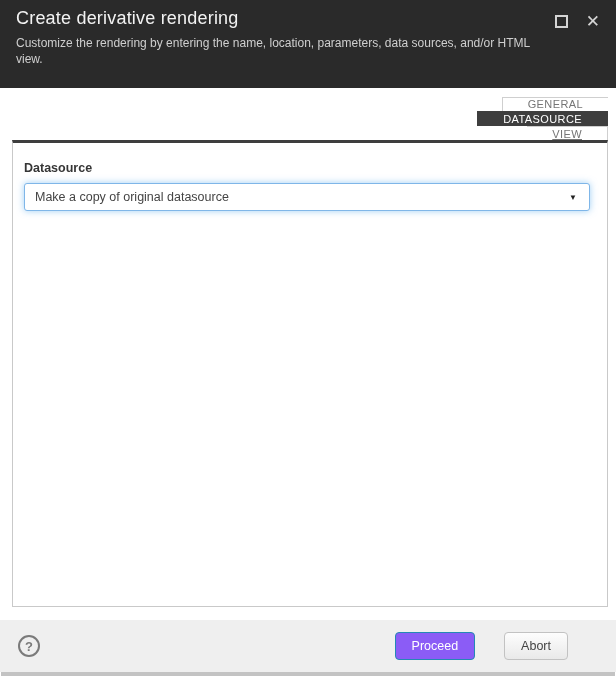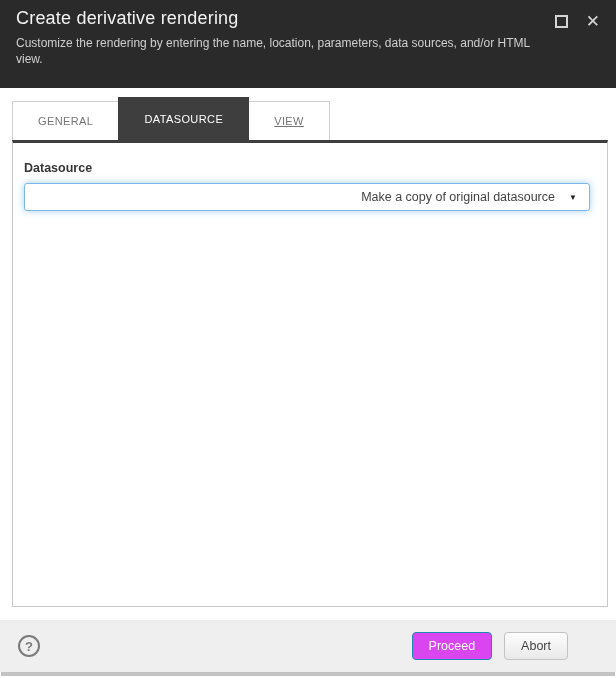--- a/index.html
+++ b/index.html
@@ -54,20 +54,21 @@
   }
 
   
   .body-area { flex: 1 1 auto; padding-top: 9px; }
   .tabs-row {
     display: flex;
     align-items: flex-end;
     margin-left: 12px;
     margin-right: 8px;
     height: 43px;
+    flex-direction: column;
   }
   .tab {
     height: 39px;
     padding: 0 25px;
     display: flex; align-items: center; justify-content: center;
     background: #ffffff;
     border: 1px solid #cfcfcf;
     border-bottom: none;
     border-right: none;
     font-size: 11px;
@@ -108,21 +109,20 @@
     position: relative;
     height: 28px;
     width: 100%;
     border: 1px solid #7fb6e8;
     border-radius: 3px;
     background: #ffffff;
     box-shadow: 0 0 7px rgba(82,168,236,0.55);
     display: flex; align-items: center;
     padding: 0 34px 0 10px;
     cursor: pointer;
-    justify-content: flex-end;
   }
   .select-box .value {
     font-size: 12.5px;
     color: #444444;
     overflow: hidden; white-space: nowrap;
   }
   .select-box .arrow {
     position: absolute;
     right: 12px; top: 50%;
     transform: translateY(-50%);
@@ -155,31 +155,32 @@
   .btn {
     font-family: "Liberation Sans", sans-serif;
     font-size: 12.5px;
     border-radius: 4px;
     padding: 0 16px;
     height: 28px;
     display: inline-flex; align-items: center; justify-content: center;
     cursor: pointer;
   }
   .btn-proceed {
-    background: #d946ef;
+    background: #8b5cf6;
     border: 1px solid #2488b5;
     color: #ffffff;
     margin-right: 12px;
     min-width: 70px;
   }
   .btn-abort {
     background: linear-gradient(#fdfdfd, #e9e9e9);
     border: 1px solid #c2c2c2;
     color: #444444;
     min-width: 56px;
+    margin-left: 17px;
   }
   .bottom-strip {
     flex: 0 0 auto;
     height: 4px;
     background: #c3c3c3;
     margin: 0 1px;
   }
   .bottom-white { flex: 0 0 auto; height: 2px; background: #fff; }
 </style>
 </head>

